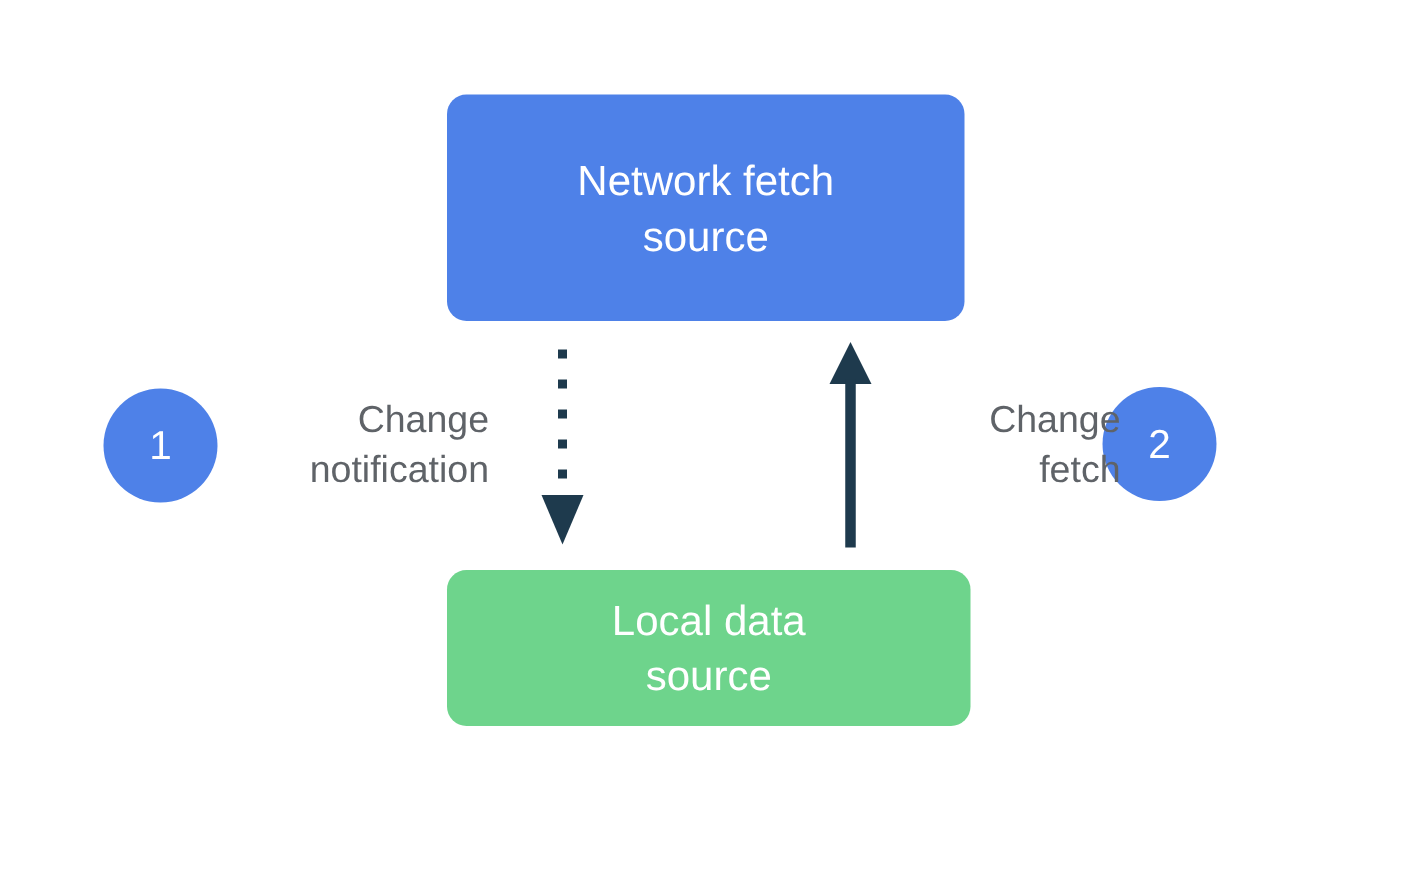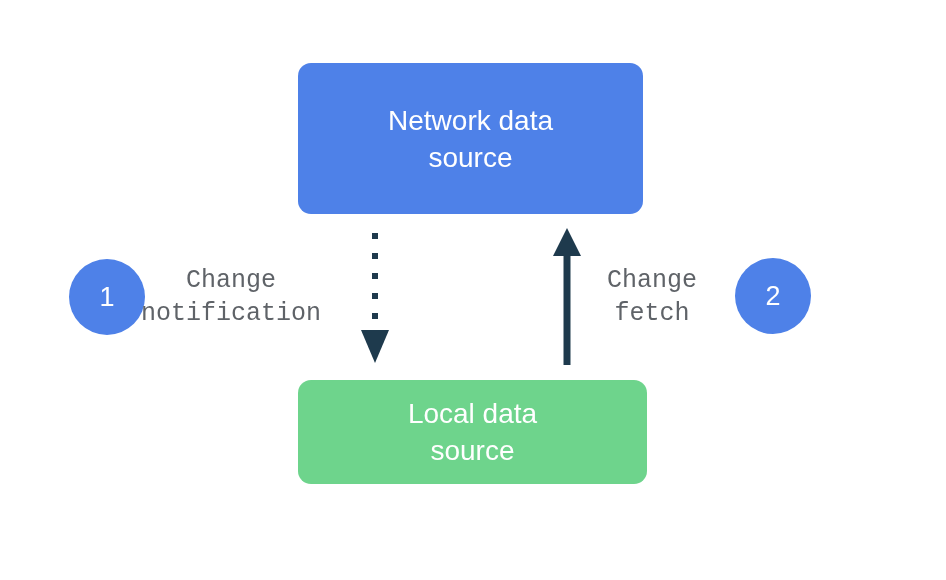--- a/index.html
+++ b/index.html
@@ -69,34 +69,33 @@
   }
   .step-circle-1 { left: 69px; top: 259px; }
   .step-circle-2 { left: 735px; top: 258px; }
 
   .step-label {
     position: absolute;
     width: 190px;
     color: var(--label-gray);
     font-size: 25px;
     line-height: 33px;
-    text-align: center;
+    text-align: right;
     white-space: pre-line;
-    font-family: Liberation Mono, monospace;
   }
   .step-label-1 { left: 136px; top: 264px; }
   .step-label-2 { left: 557px; top: 264px; }
 </style>
 </head>
 <body>
 
 <div class="stage">
 
   <div class="node node-network">
-    <span>Network data
+    <span>Network fetch
 source</span>
   </div>
 
   <div class="node node-local">
     <span>Local data
 source</span>
   </div>
 
   <svg class="arrow-svg arrow-down-dotted" viewBox="0 0 34 140" aria-hidden="true">
     <line class="arrow-stroke" x1="17" y1="7" x2="17" y2="100" stroke-width="6" stroke-dasharray="6 14"></line>

